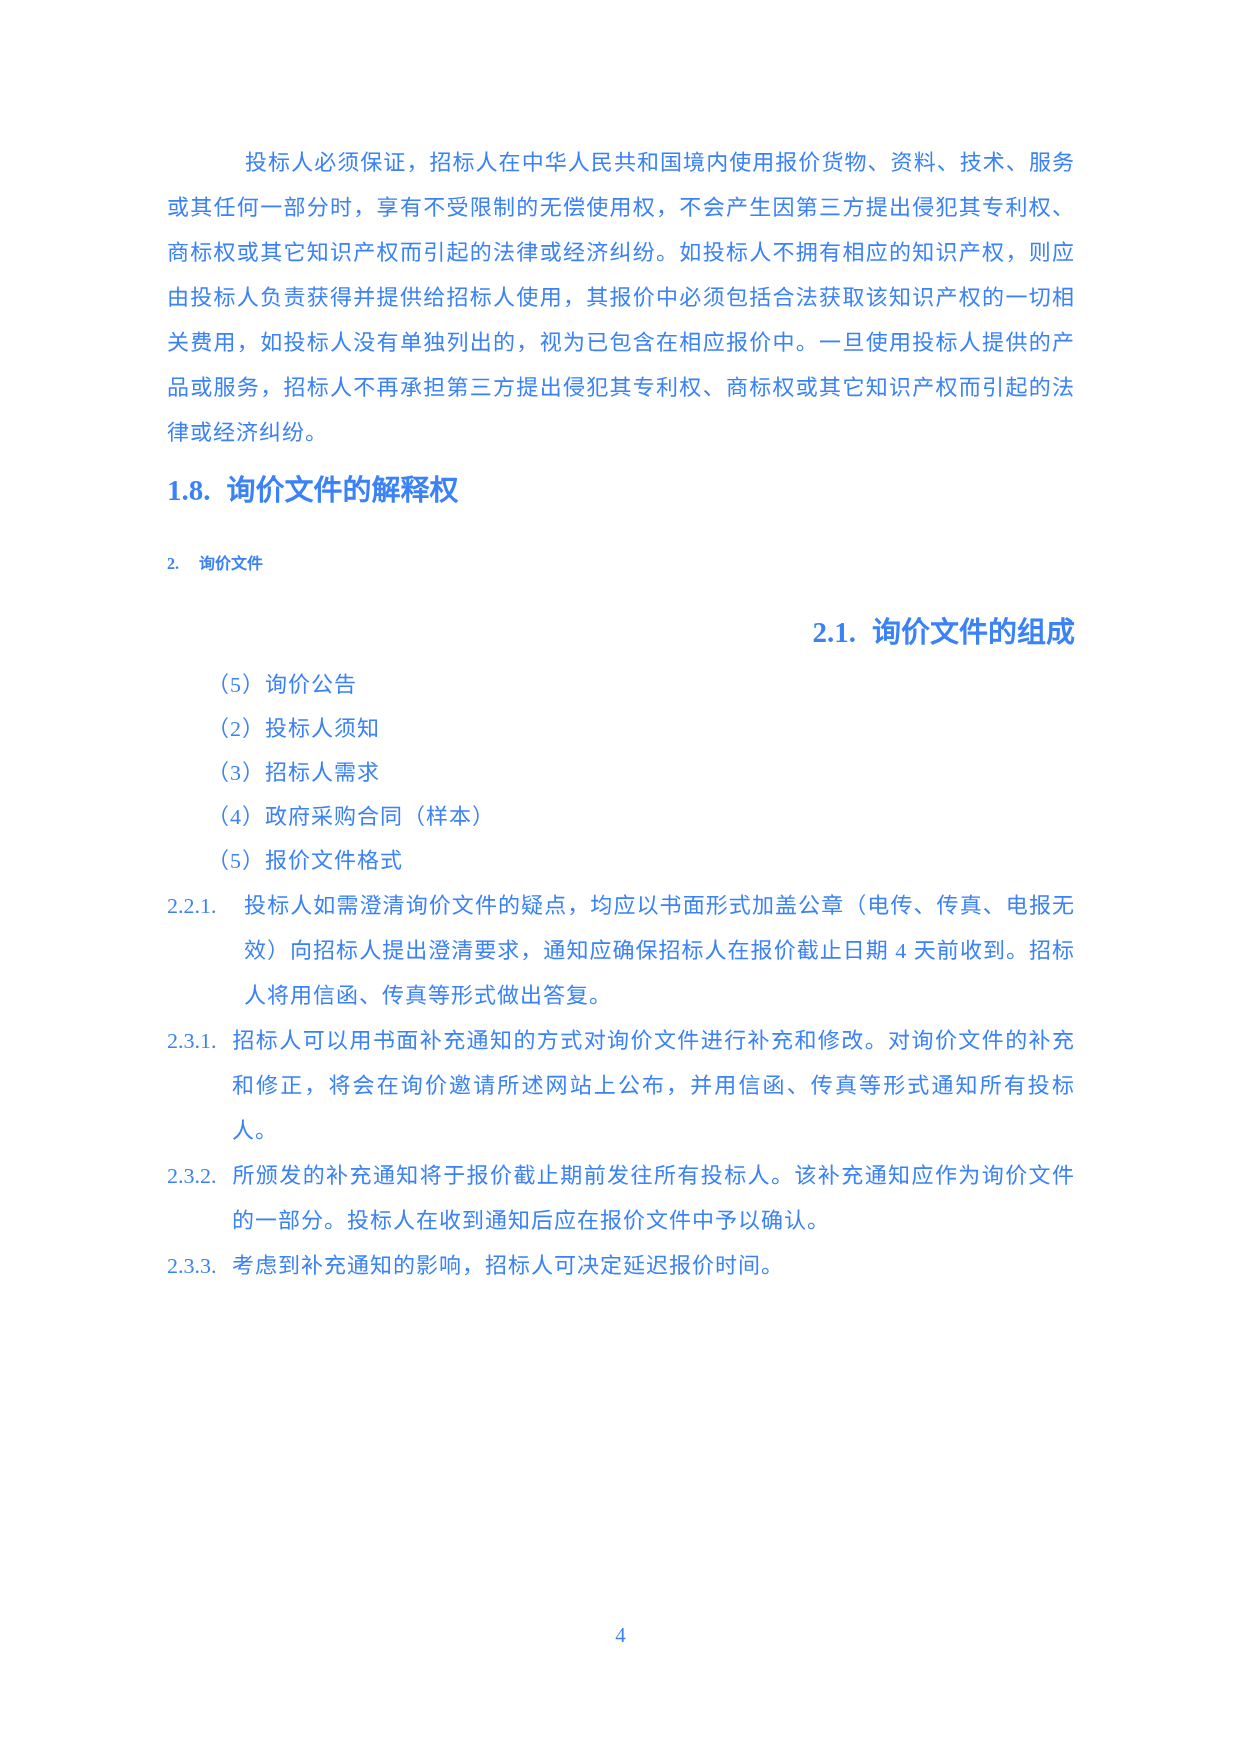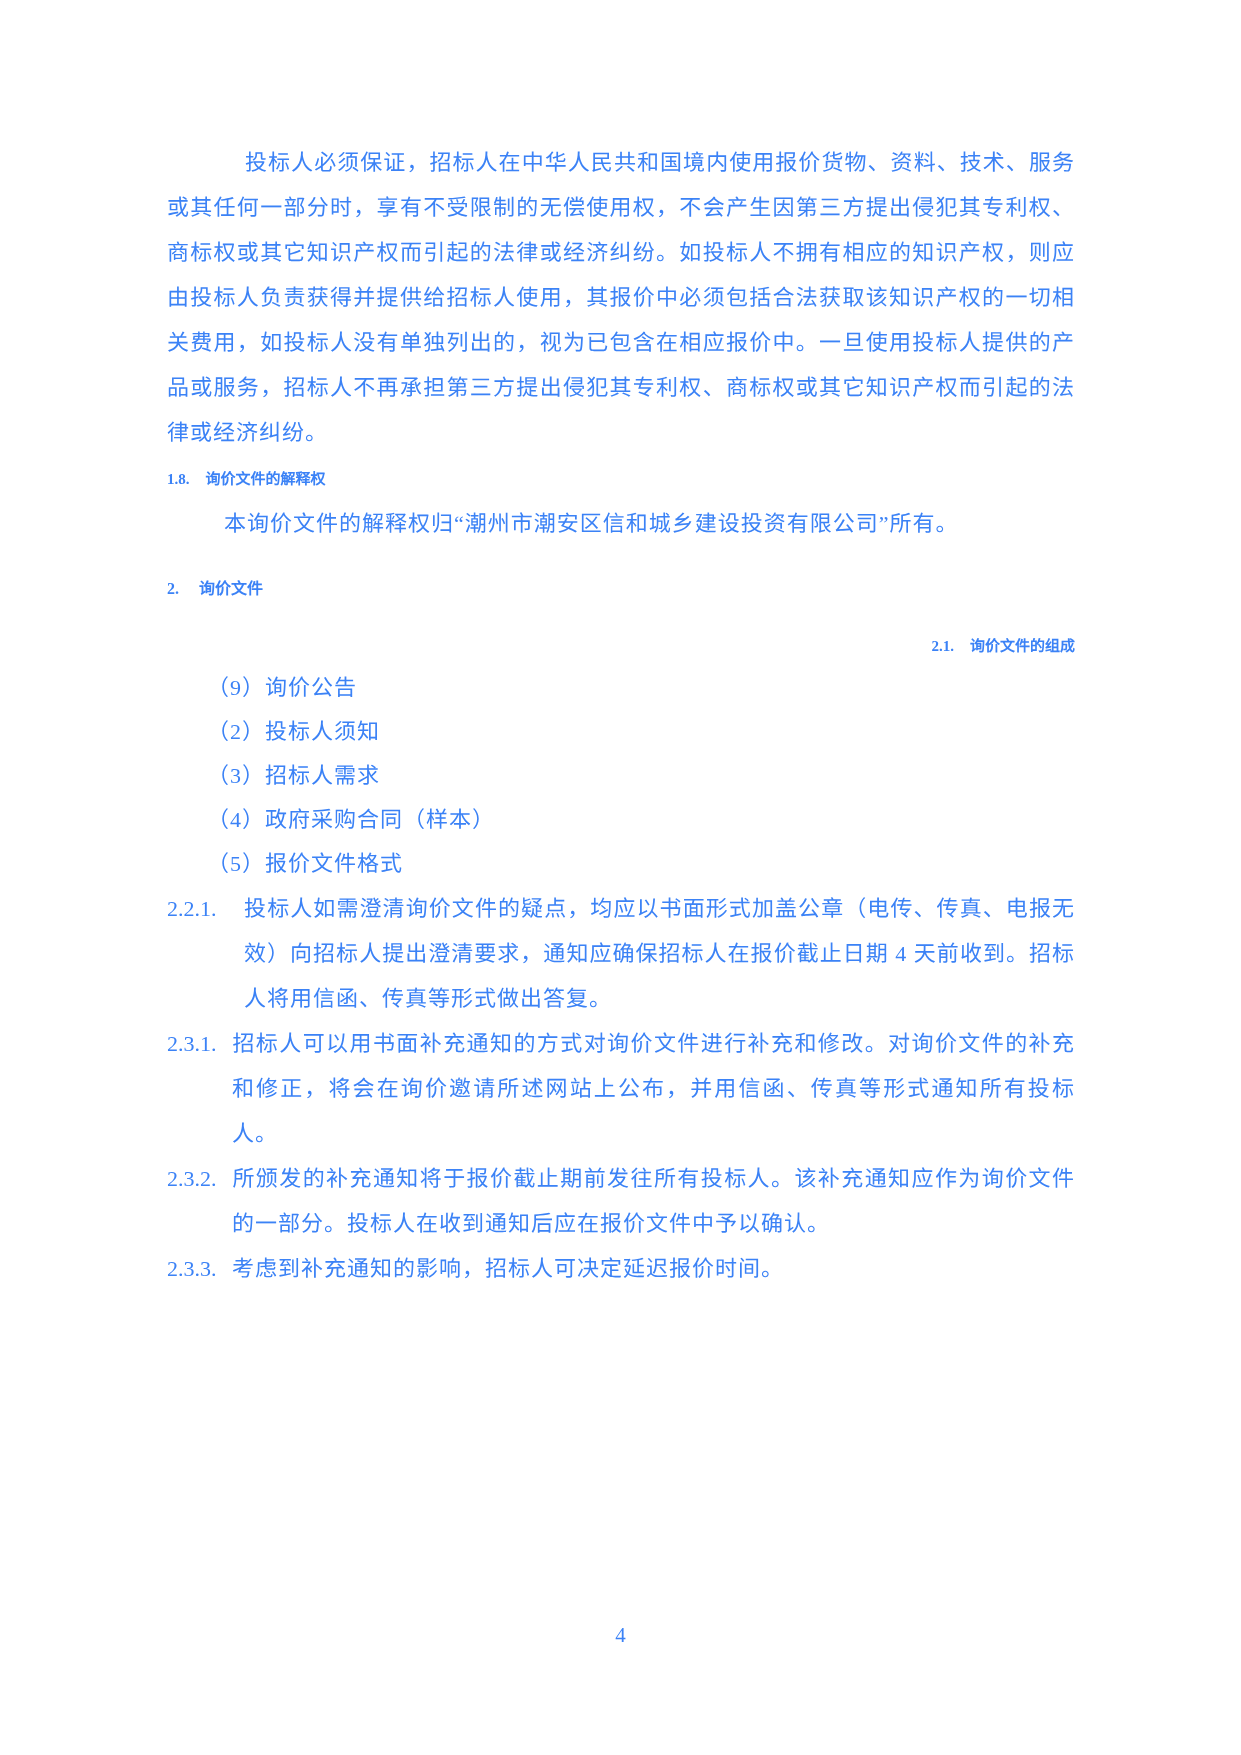--- a/index.html
+++ b/index.html
@@ -15,21 +15,21 @@
     font-family: "Liberation Serif", "DejaVu Serif", serif;
     font-size: 22px;
     line-height: 45px;
     overflow: hidden;
   }
   p { margin: 0; text-align: justify; letter-spacing: 1px; }
   .first-indent   { text-indent: 78px; }
   .first-indent-sm{ text-indent: 57px; }
 
   .h-sub {
-    margin: 0; font-size: 15px; font-weight: bold; line-height: 39px;
+    margin: 0; font-size: 29px; font-weight: bold; line-height: 62px;
     font-family: "Liberation Serif", "DejaVu Serif", serif;
   }
   .h-sub .h-title, .h-main .h-title {
     font-family: "Liberation Sans", "DejaVu Sans", sans-serif;
     font-weight: bold;
   }
   .h-num { font-family: "Liberation Serif", "DejaVu Serif", serif; font-weight: bold; }
   .gap-md { margin-left: 16px; }
   .gap-lg { margin-left: 20px; }
   .gap-0  { margin-left: 0; }
@@ -55,31 +55,30 @@
 </head>
 <body>
 
 <div class="sheet">
 
   <p class="first-indent">投标人必须保证，招标人在中华人民共和国境内使用报价货物、资料、技术、服务或其任何一部分时，享有不受限制的无偿使用权，不会产生因第三方提出侵犯其专利权、商标权或其它知识产权而引起的法律或经济纠纷。如投标人不拥有相应的知识产权，则应由投标人负责获得并提供给招标人使用，其报价中必须包括合法获取该知识产权的一切相关费用，如投标人没有单独列出的，视为已包含在相应报价中。一旦使用投标人提供的产品或服务，招标人不再承担第三方提出侵犯其专利权、商标权或其它知识产权而引起的法律或经济纠纷。</p>
 
   <h3 class="h-sub mt-h18">
     <span class="h-num">1.8.</span><span class="h-title gap-md">询价文件的解释权</span>
   </h3>
-  <p class="first-indent-sm mt-s18">本询价文件的解释权归“潮州市潮安区信和城乡建设投资有限公司”所有。</p>
 
   <h2 class="h-main">
     <span class="h-num">2.</span><span class="h-title gap-lg">询价文件</span>
   </h2>
 
   <h3 class="h-sub mt-h21">
     <span class="h-num">2.1.</span><span class="h-title gap-md">询价文件的组成</span>
   </h3>
   <ul class="doc-list">
-    <li>（9）询价公告</li>
+    <li>（5）询价公告</li>
     <li>（2）投标人须知</li>
     <li>（3）招标人需求</li>
     <li>（4）政府采购合同（样本）</li>
     <li>（5）报价文件格式</li>
   </ul>
 
   <p class="clause">
     <span class="c-num">2.2.1.</span><span>投标人如需澄清询价文件的疑点，均应以书面形式加盖公章（电传、传真、电报无效）向招标人提出澄清要求，通知应确保招标人在报价截止日期 4 天前收到。招标人将用信函、传真等形式做出答复。</span>
   </p>
 

